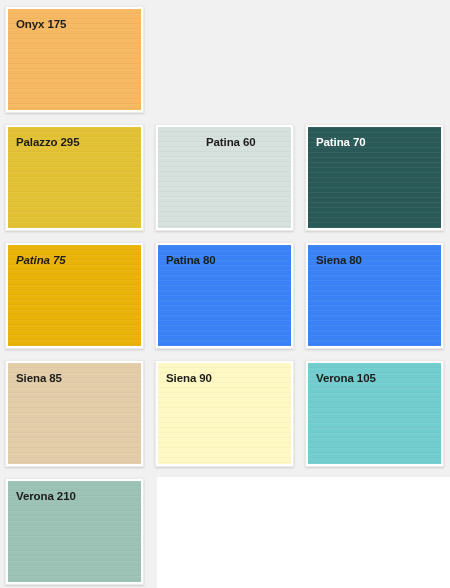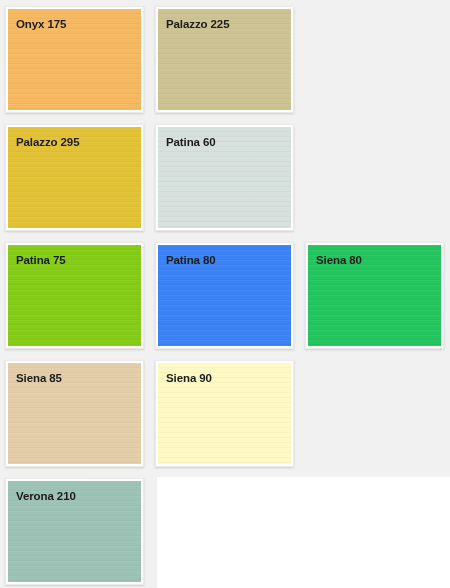--- a/index.html
+++ b/index.html
@@ -103,66 +103,71 @@
 <body>
 
 <div id="swatch-grid">
   <div class="grid-rows">
       <div class="swatch-row">
         <div class="swatch-card">
           <div class="swatch-fill" style="background: rgb(246, 184, 97);">
             <span class="swatch-label label-dark" style="color: rgb(29, 29, 27);">Onyx 175</span>
           </div>
         </div>
-        <div class="swatch-card">
-          <div class="swatch-fill" style="background: rgb(205, 194, 146);">
-            <span class="swatch-label label-dark" style="color: rgb(29, 29, 27);">Palazzo 225</span>
-          </div>
-        </div>
       </div>
       <div class="swatch-row">
         <div class="swatch-card">
           <div class="swatch-fill" style="background: rgb(226, 194, 52);">
             <span class="swatch-label label-dark" style="color: rgb(29, 29, 27);">Palazzo 295</span>
           </div>
         </div>
         <div class="swatch-card">
           <div class="swatch-fill" style="background: rgb(214, 224, 220);">
-            <span class="swatch-label label-dark" style="color: rgb(29, 29, 27);">Patina 60</span>
+            <span class="swatch-label label-dark" style="color: rgb(29, 29, 27); margin-left: 40px;">Patina 60</span>
+          </div>
+        </div>
+        <div class="swatch-card">
+          <div class="swatch-fill" style="background: rgb(42, 90, 88);">
+            <span class="swatch-label label-light" style="color: rgb(255, 255, 255);">Patina 70</span>
           </div>
         </div>
       </div>
       <div class="swatch-row">
         <div class="swatch-card">
-          <div class="swatch-fill" style="background: #84cc16;">
+          <div class="swatch-fill" style="background: #eab308; font-style: italic;">
             <span class="swatch-label label-dark" style="color: rgb(29, 29, 27);">Patina 75</span>
           </div>
         </div>
         <div class="swatch-card">
           <div class="swatch-fill" style="background: #3b82f6;">
             <span class="swatch-label label-dark" style="color: rgb(29, 29, 27);">Patina 80</span>
           </div>
         </div>
         <div class="swatch-card">
-          <div class="swatch-fill" style="background: #22c55e;">
+          <div class="swatch-fill" style="background: #3b82f6;">
             <span class="swatch-label label-dark" style="color: rgb(29, 29, 27);">Siena 80</span>
           </div>
         </div>
       </div>
       <div class="swatch-row">
         <div class="swatch-card">
           <div class="swatch-fill" style="background: rgb(227, 205, 169);">
             <span class="swatch-label label-dark" style="color: rgb(29, 29, 27);">Siena 85</span>
           </div>
         </div>
         <div class="swatch-card">
           <div class="swatch-fill" style="background: #fef9c3;">
             <span class="swatch-label label-dark" style="color: rgb(29, 29, 27);">Siena 90</span>
           </div>
         </div>
+        <div class="swatch-card">
+          <div class="swatch-fill" style="background: rgb(114, 205, 206);">
+            <span class="swatch-label label-dark" style="color: rgb(29, 29, 27);">Verona 105</span>
+          </div>
+        </div>
       </div>
       <div class="swatch-row">
         <div class="swatch-card">
           <div class="swatch-fill" style="background: rgb(156, 194, 182);">
             <span class="swatch-label label-dark" style="color: rgb(29, 29, 27);">Verona 210</span>
           </div>
         </div>
       </div>
     </div>
   <div class="bottom-filler"></div>

